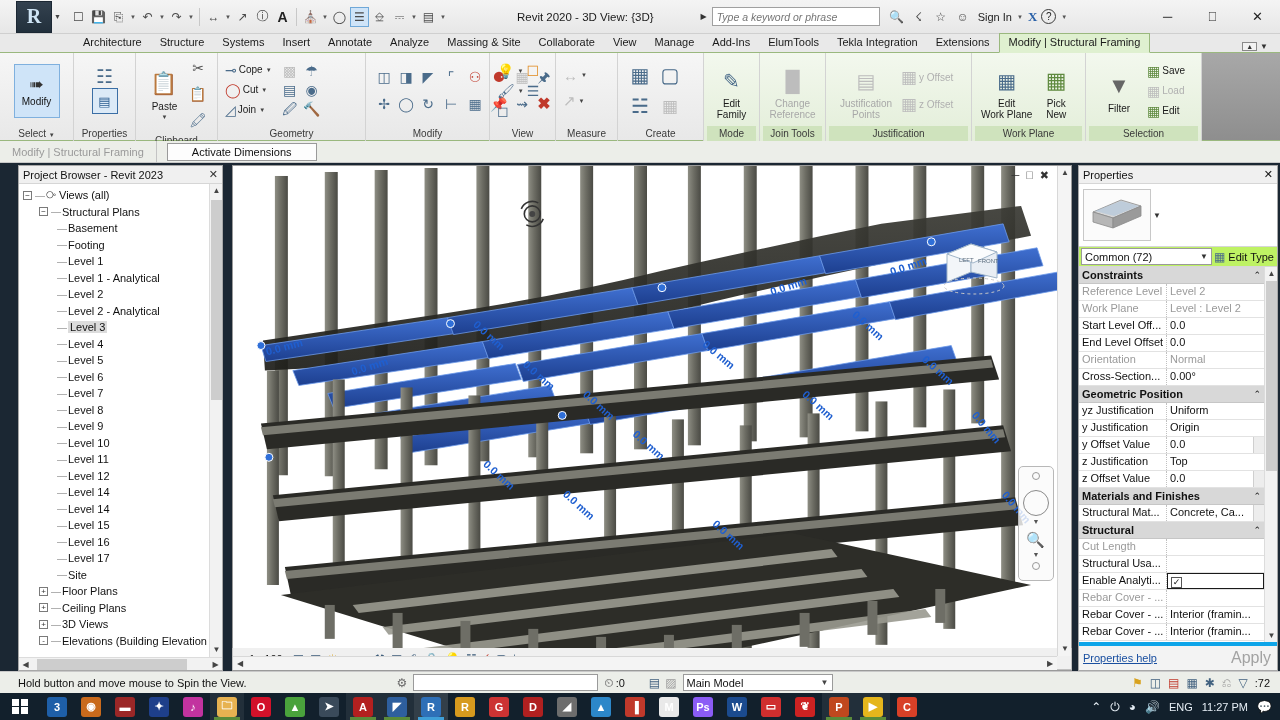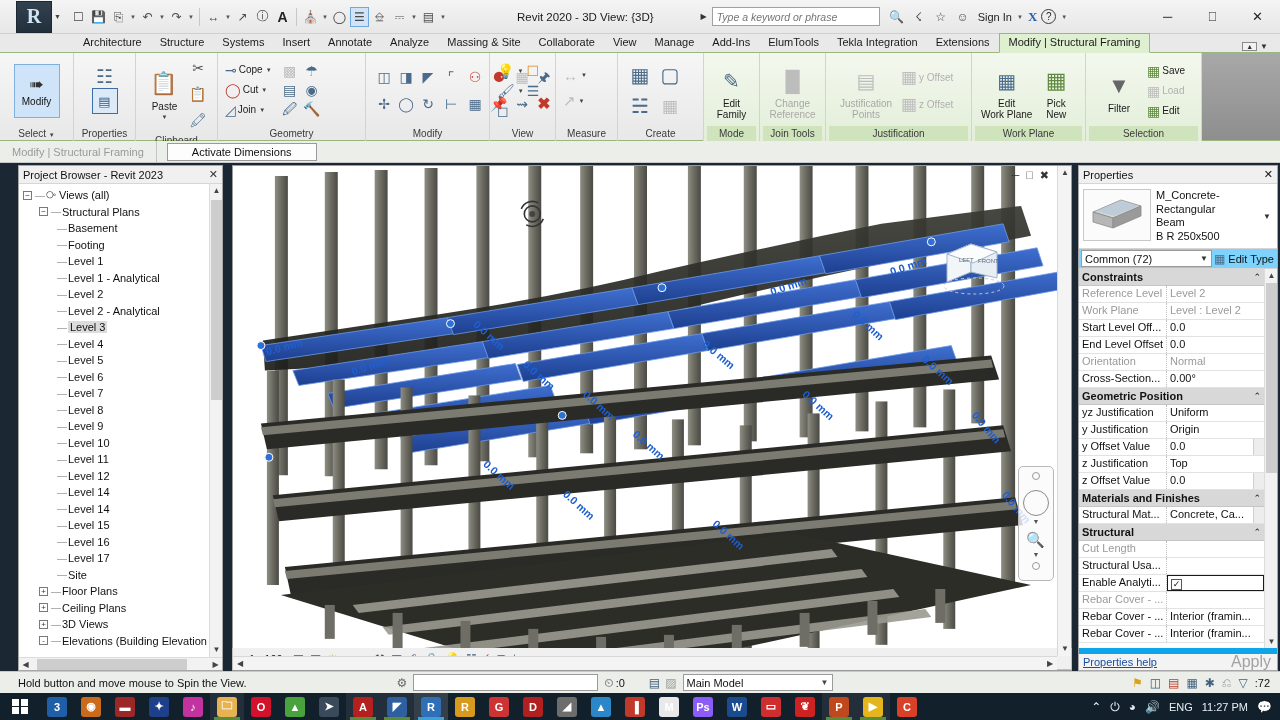--- a/index.html
+++ b/index.html
@@ -207,21 +207,21 @@
     display:flex; align-items:center; padding:0 4px; font-size:11px; color:#111;
   }
   .pr-head .x { margin-left:auto; font-size:11px; }
   .pr-type { display:flex; padding:5px 4px; background:#fff; border-bottom:1px solid #d6d6d6; }
   .pr-thumb {
     width:68px;height:52px;border:1px solid #c8c8c8;background:#fbfbfb;
     display:flex;align-items:center;justify-content:center; flex:0 0 68px;
   }
   .pr-typetext { flex:1; padding-left:5px; font-size:11px; color:#111; line-height:13.5px;}
   .pr-typecaret { width:12px; display:flex; align-items:center; justify-content:center; font-size:8px;color:#333;}
-  .pr-selrow { display:flex; align-items:center; height:20px; background:#7dd3fc; border-bottom:1px solid #d6d6d6;}
+  .pr-selrow { display:flex; align-items:center; height:20px; background:#bef264; border-bottom:1px solid #d6d6d6;}
   .pr-combo {
     flex:1; height:17px; margin:0 2px; background:#fff; border:1px solid #9a9a9a;
     display:flex; align-items:center; padding:0 3px; font-size:11px; color:#111;
   }
   .pr-combo .cv { flex:1; }
   .pr-combo .ca { font-size:8px; color:#333; }
   .pr-edit { display:flex; align-items:center; gap:3px; font-size:11px; color:#111; padding-right:3px;}
   .pr-table { flex:1; overflow:hidden; position:relative; background:#fff;}
   .pr-scroll { position:absolute; right:0; top:0; width:13px; bottom:0; background:#f2f2f2; border-left:1px solid #dcdcdc;}
   .pr-scroll .ar { position:absolute; left:0; width:13px; height:13px; text-align:center; font-size:8px; line-height:13px; color:#444;}
@@ -232,21 +232,21 @@
   }
   .pgroup .chev { margin-left:auto; font-size:9px; font-weight:normal; }
   .prow { height:17px; display:flex; align-items:stretch; border-bottom:1px solid #e2e2e2; font-size:11px;}
   .prow .k { width:88px; padding:1px 3px; color:#111; overflow:hidden; white-space:nowrap; border-right:1px dotted #c0c0c0;}
   .prow .k.dis { color:#9a9a9a; }
   .prow .v { flex:1; padding:1px 3px; color:#111; white-space:nowrap; overflow:hidden; }
   .prow .v.dis { color:#9a9a9a; }
   .prow.sel .v { border:1px solid #1a1a1a; }
   .prow .btn3 { width:11px; background:#ededed; border-left:1px solid #cfcfcf;}
   .chk { width:11px;height:11px;border:1px solid #555;background:#fff; display:inline-flex; align-items:center; justify-content:center; font-size:9px;}
-  .pr-foot { height:22px; display:flex; align-items:center; border-top:6px solid #0ea5e9; background:#f3f3f3;}
+  .pr-foot { height:28px; display:flex; align-items:center; border-top:4px solid #0ea5e9; background:#f3f3f3;}
   .pr-help { font-size:11px; color:#1a4fa0; text-decoration:underline; padding-left:4px;}
   .pr-apply { margin-left:auto; margin-right:6px; font-size:16px; color:#a2a2a2; }
 
   
   .viewctl {
     position:absolute; left:232px; top:648px; width:840px; height:22px;
     background:#f0f0f0; border:1px solid #c0c0c0; border-top:none;
     display:flex; align-items:center; font-size:11px; color:#111;
   }
   .viewctl .scale { padding:0 10px 0 16px; }
@@ -937,25 +937,20 @@
     </div>
     <div class="pr-type">
       <div class="pr-thumb">
         <svg viewBox="0 0 60 46" width="60" height="46">
           <path d="M6,20 L34,8 L54,14 L26,26 Z" fill="#d8d8d8" stroke="#8a8a8a" stroke-width="0.8"></path>
           <path d="M6,20 L26,26 L26,36 L6,30 Z" fill="#b6b6b6" stroke="#8a8a8a" stroke-width="0.8"></path>
           <path d="M26,26 L54,14 L54,24 L26,36 Z" fill="#9a9a9a" stroke="#8a8a8a" stroke-width="0.8"></path>
           <path d="M8,19 L34,9 L52,14 L27,24 Z" fill="#a9c3dd" opacity="0.55"></path>
         </svg>
       </div>
-      <div class="pr-typetext">
-        <div>M_Concrete-Rectangular</div>
-        <div>Beam</div>
-        <div>B R 250x500</div>
-      </div>
       <div class="pr-typecaret">▼</div>
     </div>
     <div class="pr-selrow">
       <div class="pr-combo">
         <span class="cv">Common (72)</span>
         <span class="ca">▼</span>
       </div>
       <div class="pr-edit">
         <span style="font-size:12px;color:#4a6b8a;">▦</span>
         <span>Edit Type</span>

